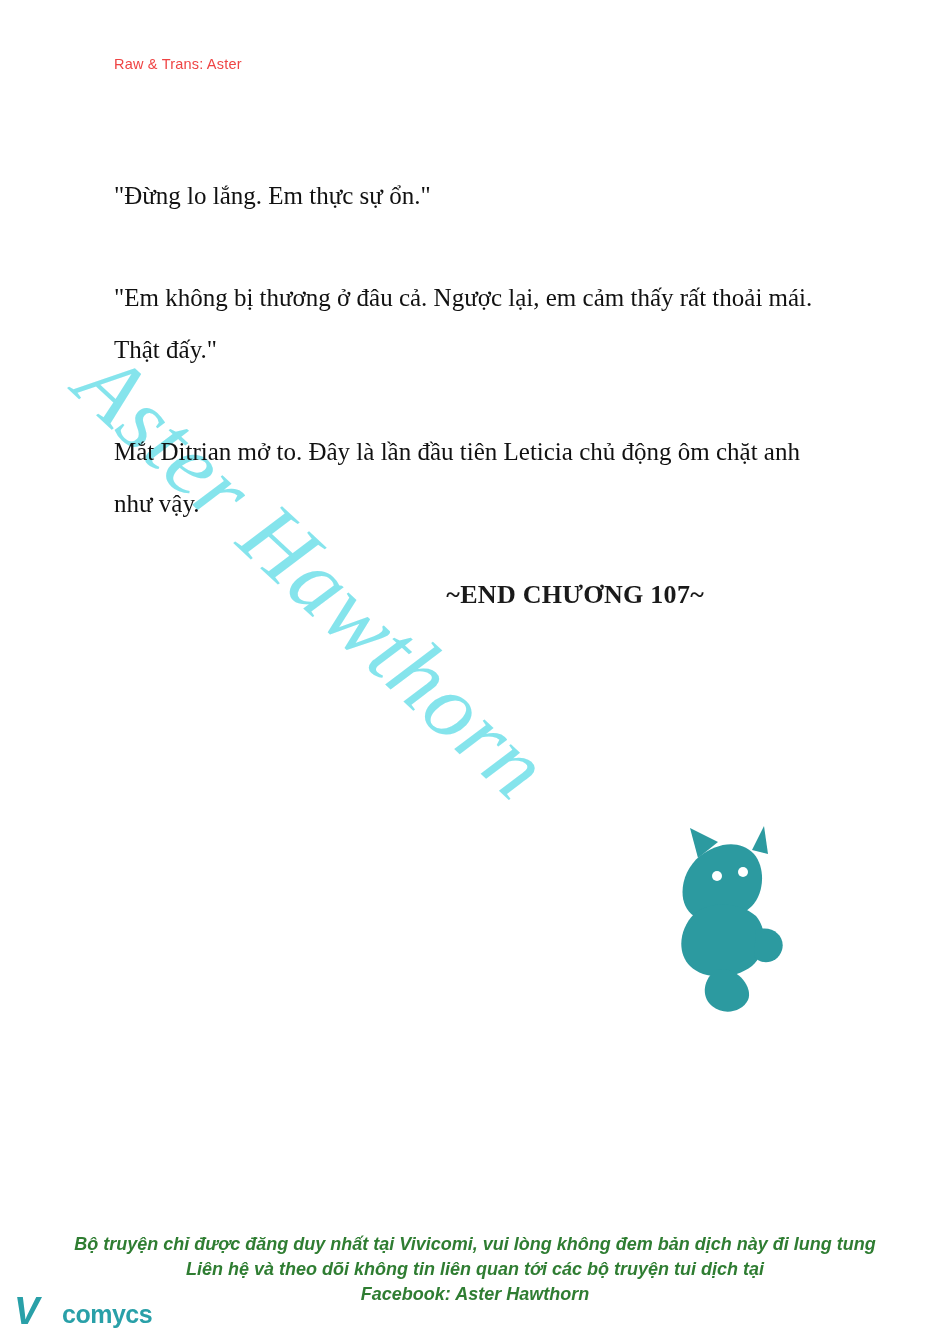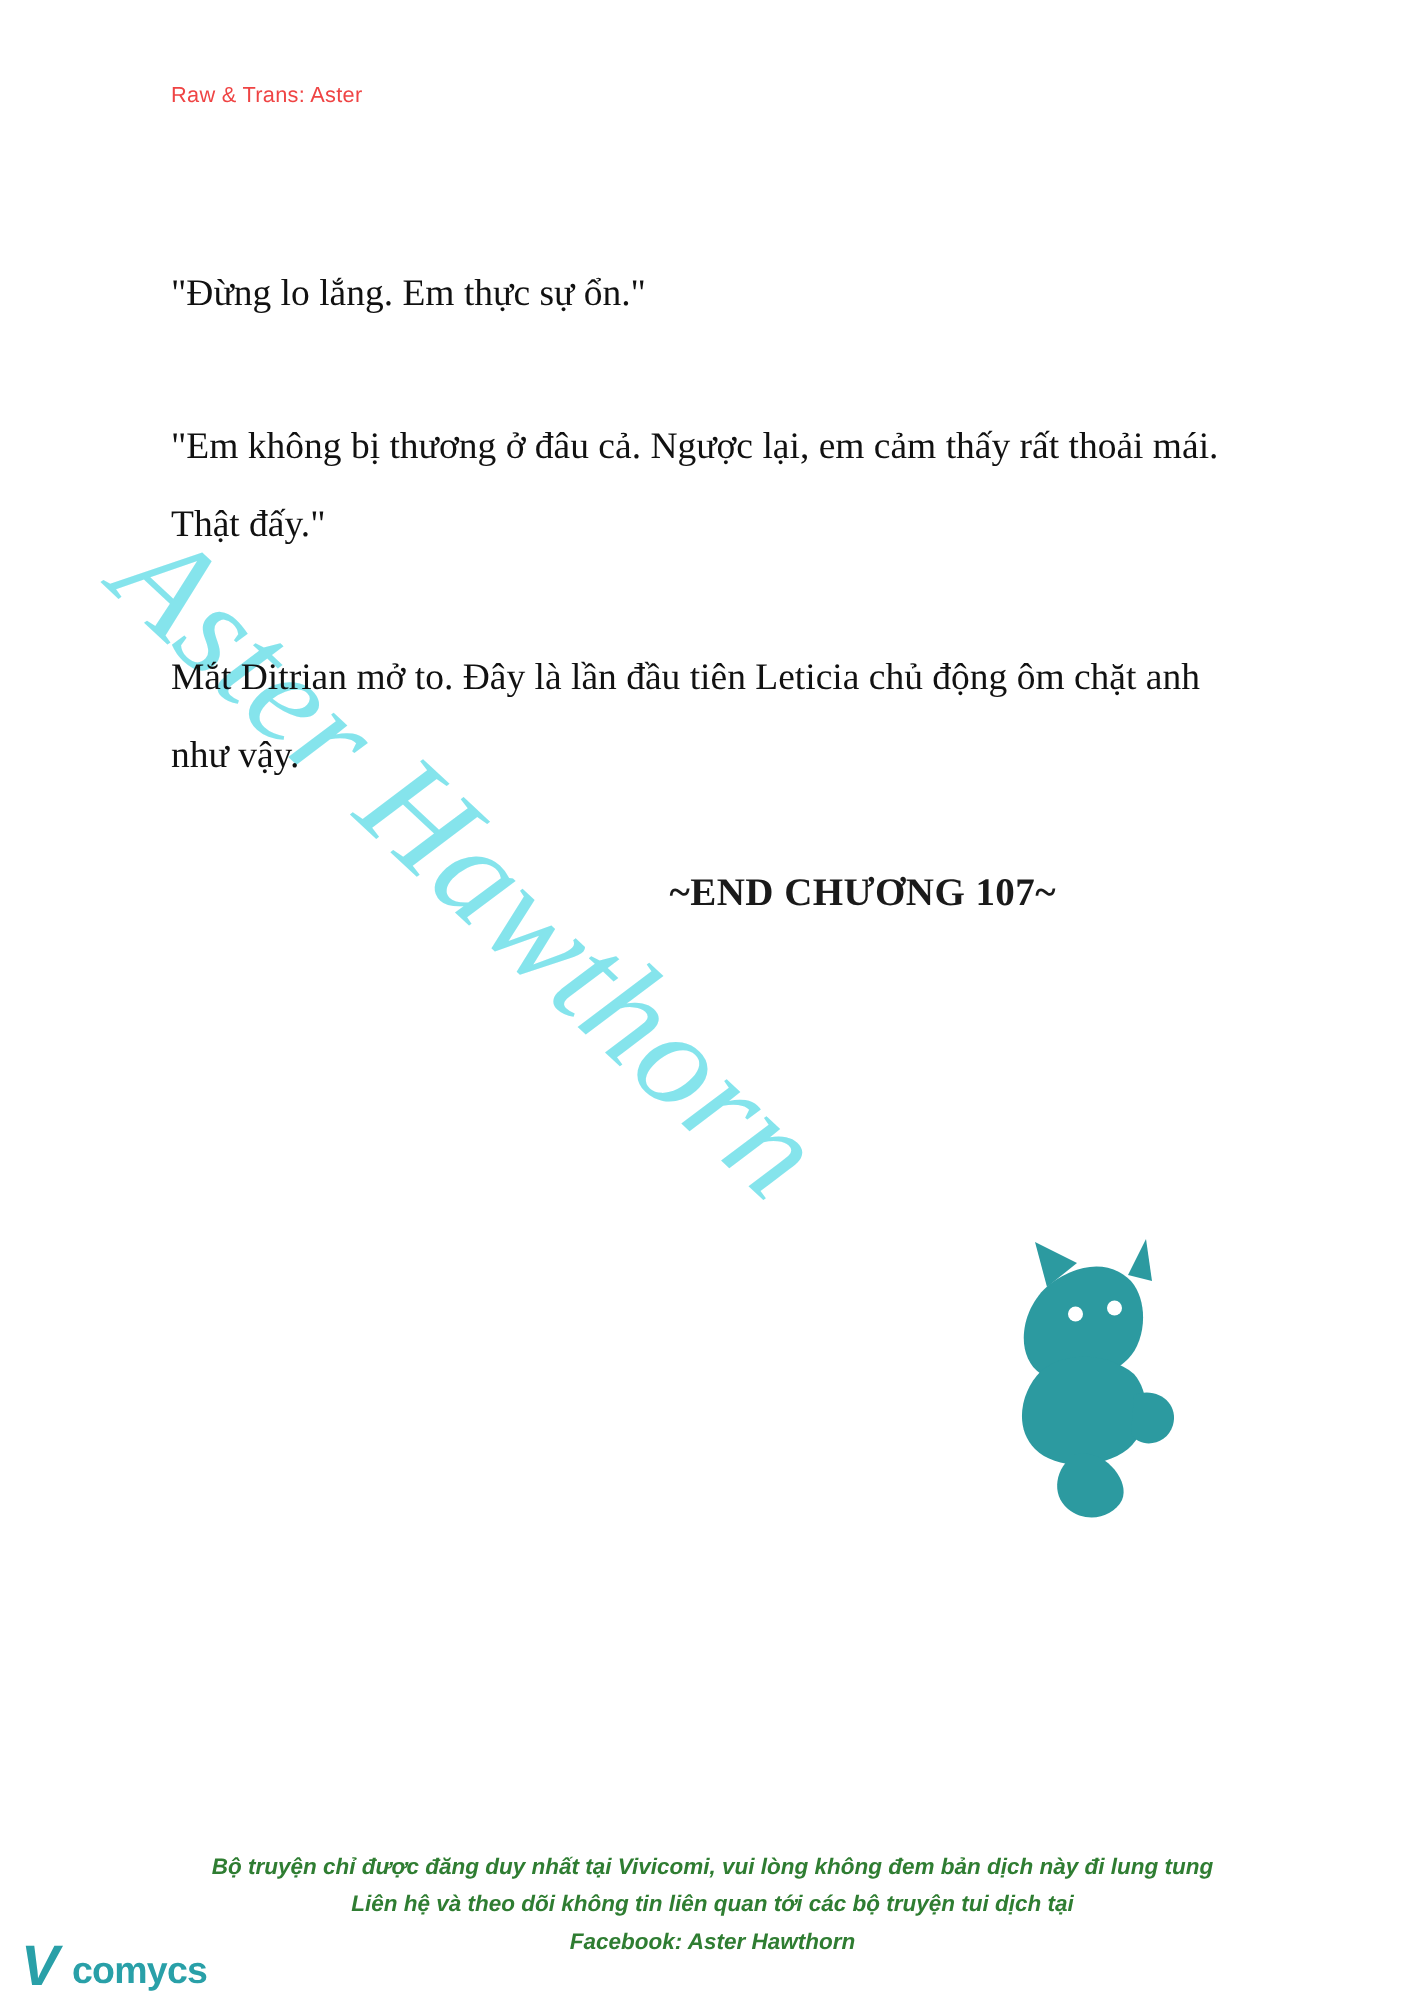--- a/index.html
+++ b/index.html
@@ -91,21 +91,21 @@
   
   .footer {
     position: absolute;
     left: 0;
     top: 1232px;
     width: 950px;
     text-align: center;
     font-family: "Liberation Sans", sans-serif;
     font-style: italic;
     font-weight: bold;
-    font-size: 15px;
+    font-size: 18px;
     color: #2f7d32;
     line-height: 25px;
   }
   .footer div {
     white-space: nowrap;
   }
 
   
   .brand-logo {
     position: absolute;
@@ -120,21 +120,21 @@
     top: 2px;
     font-family: "Liberation Sans", sans-serif;
     font-weight: bold;
     font-style: italic;
     font-size: 38px;
     color: #29a0a8;
     line-height: 38px;
   }
   .brand-word {
     position: absolute;
-    left: 34px;
+    left: 48px;
     top: 10px;
     font-family: "Liberation Sans", sans-serif;
     font-weight: bold;
     font-size: 25px;
     color: #29a0a8;
     letter-spacing: -0.5px;
   }
 </style>
 </head>
 <body>

